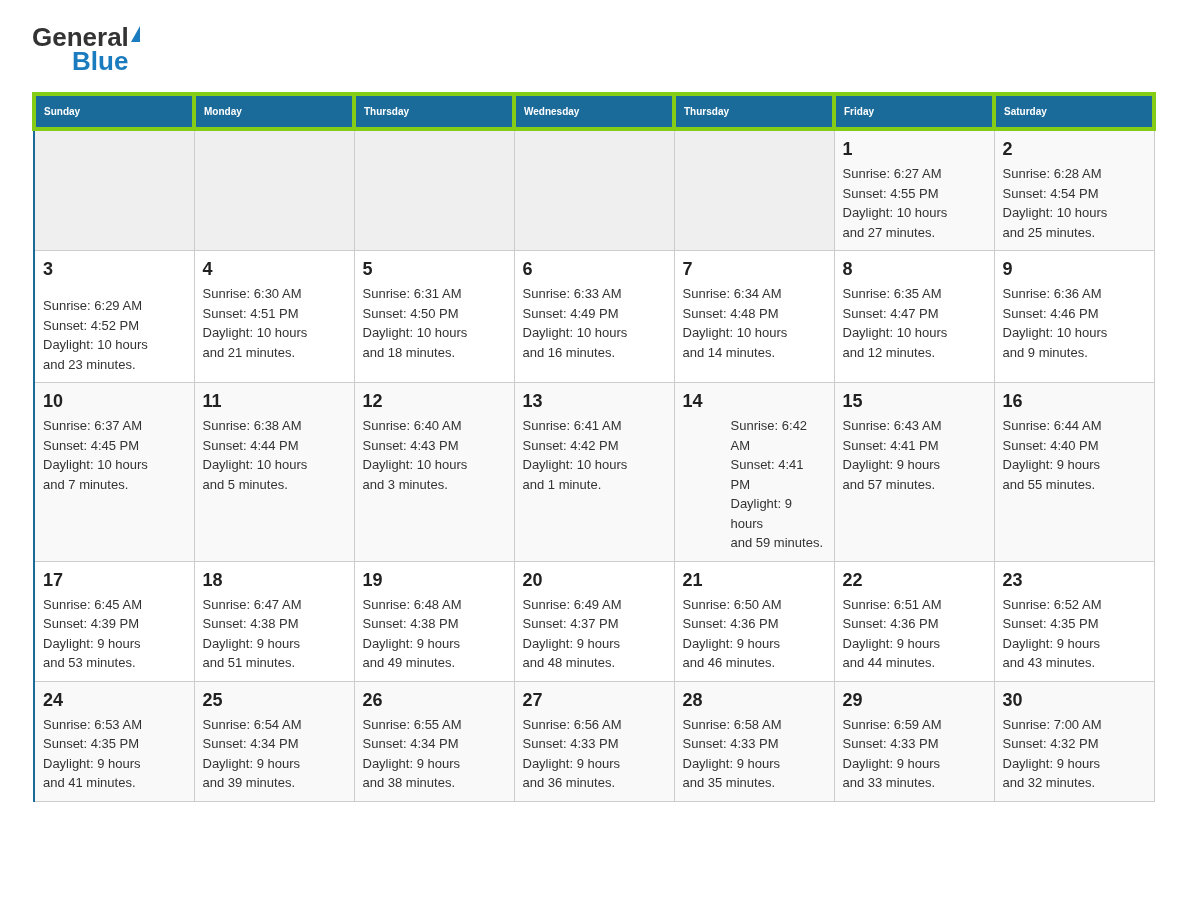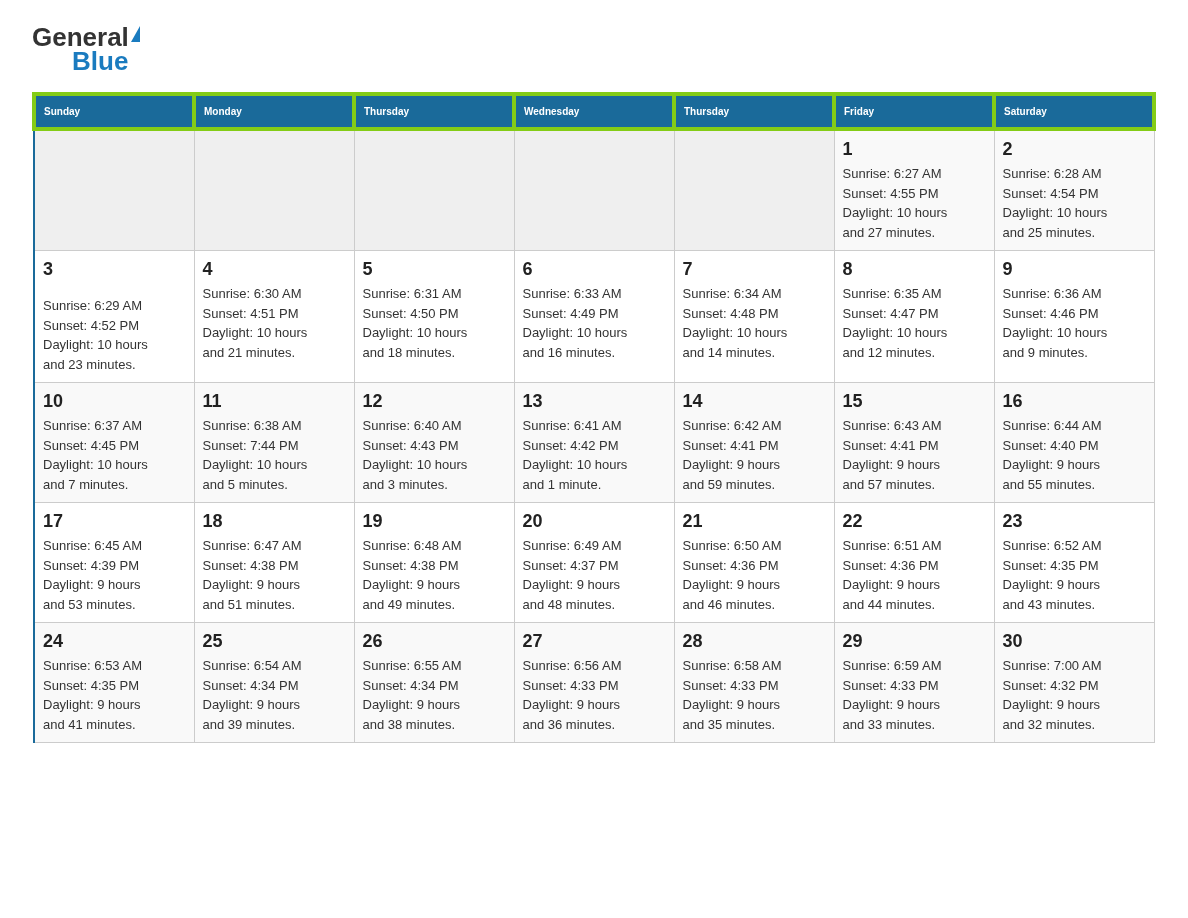--- a/index.html
+++ b/index.html
@@ -212,41 +212,41 @@
         <td>
           <span class="day-number">10</span>
           <div class="day-info" style="white-space: pre-line;">Sunrise: 6:37 AM
 Sunset: 4:45 PM
 Daylight: 10 hours
 and 7 minutes.</div>
         </td>
         <td>
           <span class="day-number">11</span>
           <div class="day-info" style="white-space: pre-line;">Sunrise: 6:38 AM
-Sunset: 7:44 PM
+Sunset: 4:44 PM
 Daylight: 10 hours
 and 5 minutes.</div>
         </td>
         <td>
           <span class="day-number">12</span>
           <div class="day-info" style="white-space: pre-line;">Sunrise: 6:40 AM
 Sunset: 4:43 PM
 Daylight: 10 hours
 and 3 minutes.</div>
         </td>
         <td>
           <span class="day-number">13</span>
           <div class="day-info" style="white-space: pre-line;">Sunrise: 6:41 AM
 Sunset: 4:42 PM
 Daylight: 10 hours
 and 1 minute.</div>
         </td>
         <td>
           <span class="day-number">14</span>
-          <div class="day-info" style="white-space: pre-line;">Sunrise: 6:42 AM
+          <div class="day-info" style="white-space: pre-line; margin-left: 48px;">Sunrise: 6:42 AM
 Sunset: 4:41 PM
 Daylight: 9 hours
 and 59 minutes.</div>
         </td>
         <td>
           <span class="day-number">15</span>
           <div class="day-info" style="white-space: pre-line;">Sunrise: 6:43 AM
 Sunset: 4:41 PM
 Daylight: 9 hours
 and 57 minutes.</div>

